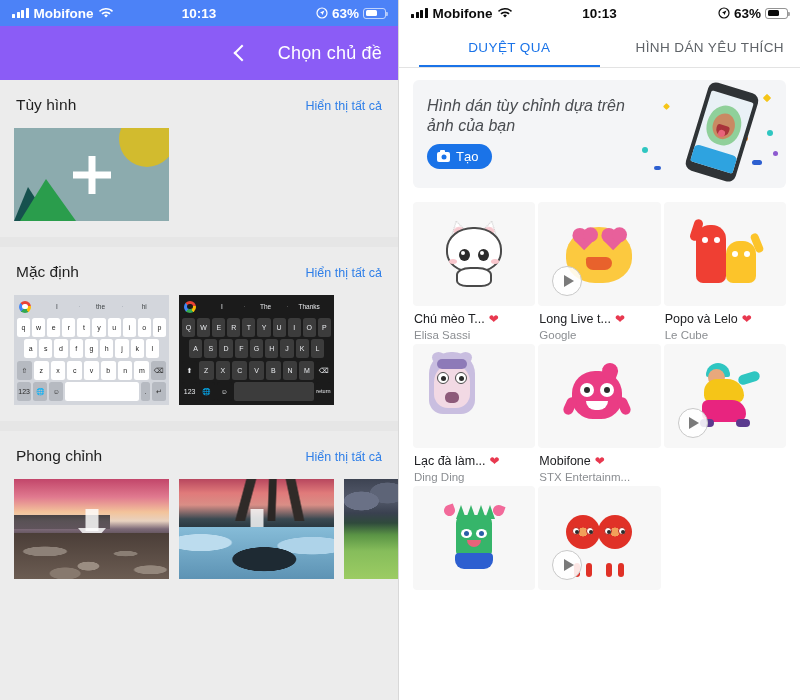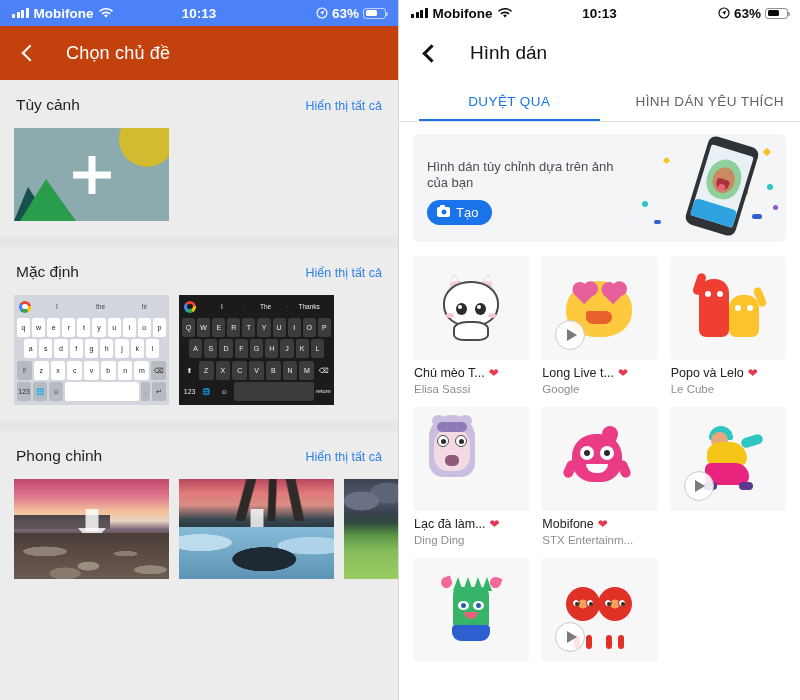--- a/index.html
+++ b/index.html
@@ -45,22 +45,22 @@
   
   .screen-left { width: 398px; height: 700px; background: #ececec;
                  display: flex; flex-direction: column; overflow: hidden; }
   .screen-left .statusbar { background: #4c82f7; color: #fff; }
   .screen-left .bars i { background: #fff; }
   .screen-left .batt { border: 1.3px solid rgba(255,255,255,.65); }
   .screen-left .batt .fill { background: #fff; width: 63%; }
   .screen-left .batt:after { background: rgba(255,255,255,.55); }
 
   .appbar-blue {
-    height: 54px; background: #c2410c; color: #fff;
-    display: flex; align-items: center; padding: 0 16px; flex: 0 0 auto;
+    height: 54px; background: #8b5cf6; color: #fff;
+    display: flex; align-items: center; padding: 0 16px; flex: 0 0 auto; justify-content: flex-end;
   }
   .chev-left {
     width: 12px; height: 12px; border-left: 2.8px solid #fff;
     border-bottom: 2.8px solid #fff; transform: rotate(45deg);
     margin-left: 8px; cursor: pointer;
   }
   .appbar-blue .title { font-size: 18px; margin-left: 30px; letter-spacing: .2px; }
 
   .scroll-left { flex: 1; overflow: hidden; }
   .section { padding: 16px 0 0 0; }
@@ -264,21 +264,21 @@
 
   .scroll-right { flex: 1; overflow: hidden; padding: 0 14px; }
 
   .promo {
     margin-top: 12px; height: 108px; background: #f4f5f7;
     border-radius: 6px; display: flex; overflow: hidden; position: relative;
     cursor: pointer;
   }
   .promo-txt { padding: 11px 0 0 14px; width: 58%; }
   .promo-t1 { font-size: 13.5px; font-weight: bold; color: #202124; }
-  .promo-t2 { font-size: 13px; color: #4a4d51; margin-top: 14px; line-height: 1.25; }
+  .promo-t2 { font-size: 16px; color: #4a4d51; margin-top: 5px; line-height: 1.25; font-style: italic; }
   .promo-btn {
     margin-top: 8px; display: inline-flex; align-items: center; gap: 6px;
     background: #1a73e8; color: #fff; border-radius: 16px;
     padding: 5px 14px 5px 10px; font-size: 13px; cursor: pointer;
   }
   .cam-ico {
     width: 13px; height: 10px; border-radius: 2px; background: #fff;
     position: relative; flex: 0 0 auto;
   }
   .cam-ico:before {
@@ -317,21 +317,21 @@
     width: 13px; height: 11px; background: #a8333a; border-radius: 3px 3px 7px 7px;
   }
   .phone .tongue {
     position: absolute; left: 50%; top: 35px; transform: translateX(-50%);
     width: 7px; height: 7px; background: #e8627a; border-radius: 50%;
   }
   .confetti { position: absolute; border-radius: 1px; }
 
   .grid {
     display: grid; grid-template-columns: repeat(3, 1fr);
-    gap: 12px; margin-top: 14px;
+    gap: 3px; margin-top: 14px;
   }
   .card { cursor: pointer; }
   .thumb {
     width: 100%; height: 104px; background: #f7f7f7; border-radius: 4px;
     position: relative; overflow: hidden;
     display: flex; align-items: center; justify-content: center;
   }
   .play {
     position: absolute; left: 14px; bottom: 10px;
     width: 30px; height: 30px; border-radius: 50%;
@@ -541,21 +541,21 @@
 
     <div class="appbar-blue">
       <span class="chev-left"></span>
       <span class="title">Chọn chủ đề</span>
     </div>
 
     <div class="scroll-left">
 
       <div class="section">
         <div class="sec-head">
-          <span class="sec-title">Tùy cảnh</span>
+          <span class="sec-title">Tùy hình</span>
           <span class="sec-link">Hiển thị tất cả</span>
         </div>
         <div class="tiles">
           <div class="tile-custom">
             <span class="sun"></span>
             <span class="mtn-dark"></span>
             <span class="mtn"></span>
             <span class="plus-v"></span>
             <span class="plus-h"></span>
           </div>
@@ -731,24 +731,20 @@
           <circle cx="6" cy="6" r="5" fill="none" stroke="#0b0b0b" stroke-width="1.2"></circle>
           <path d="M8.4 3.6 4 5.4l1.6.9.9 1.7z" fill="#0b0b0b"></path>
         </svg>
         <span>63%</span>
         <span class="batt">
             <span class="fill"></span>
           </span>
       </div>
     </div>
 
-    <div class="appbar-white">
-      <span class="chev-left-dark"></span>
-      <span class="title">Hình dán</span>
-    </div>
 
     <div class="tabs">
       <div class="tab active">DUYỆT QUA</div>
       <div class="tab">HÌNH DÁN YÊU THÍCH</div>
     </div>
 
     <div class="scroll-right">
 
       <div class="promo">
         <div class="promo-txt">

